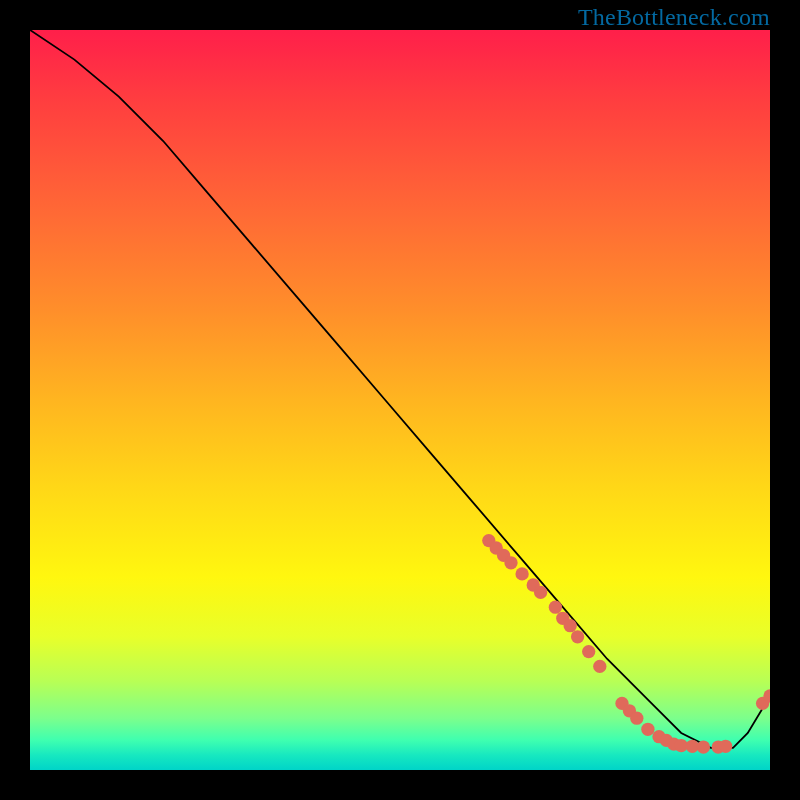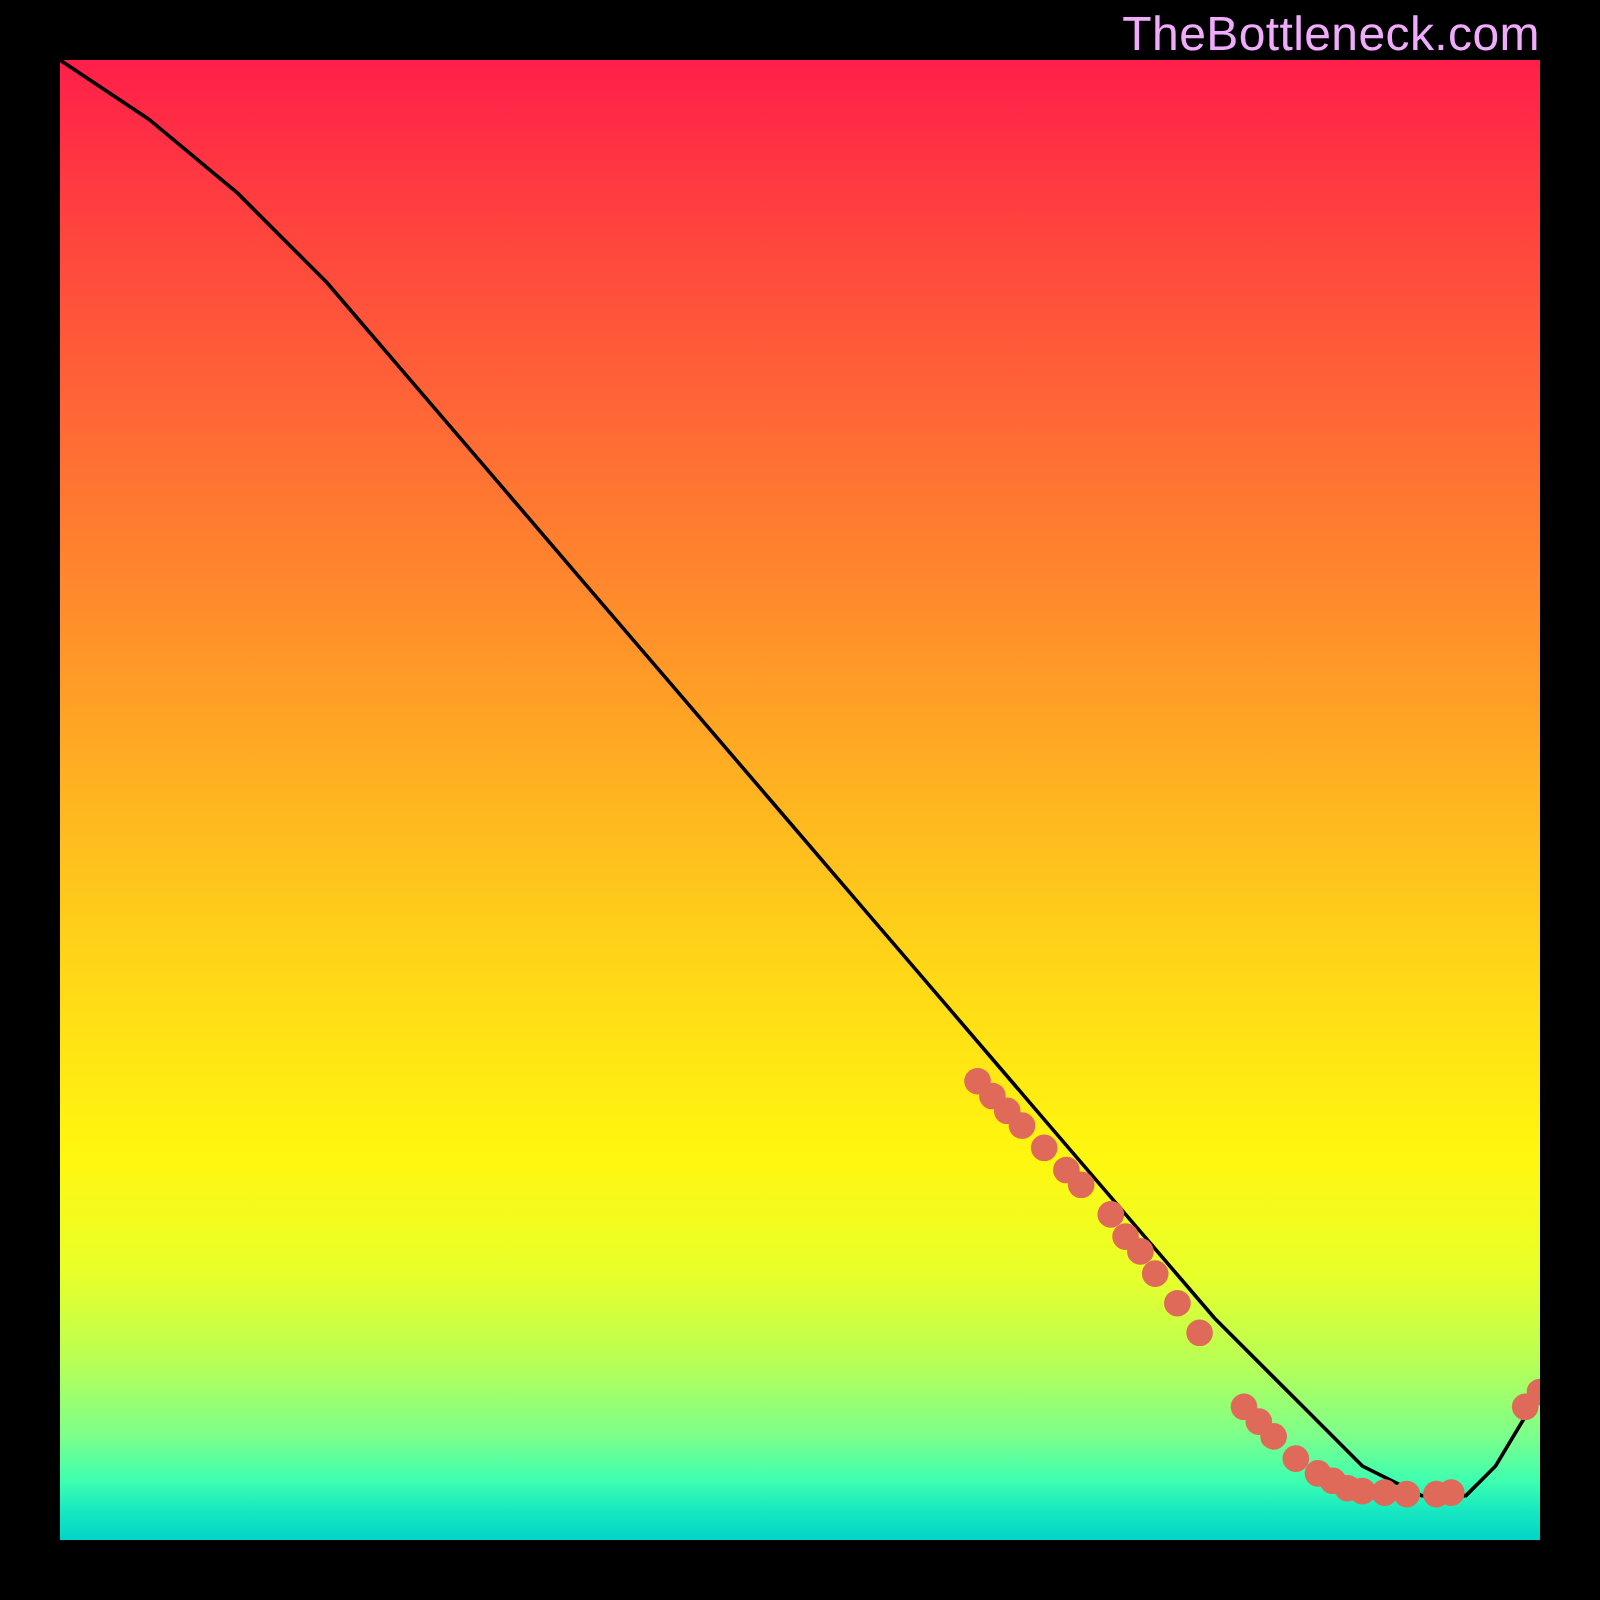--- a/index.html
+++ b/index.html
@@ -38,23 +38,24 @@
       #7cff8c 93%,
       #3effb0 96%,
       #17e8c0 98%,
       #00d4c8 100%
     );
   }
   .watermark {
     position: absolute;
     top: 4px;
     right: 30px;
-    color: #f0abfc;
+    color: #0369a1;
     font-size: 24px;
     letter-spacing: 0.2px;
+    font-family: Liberation Serif, serif;
   }
   svg.curve {
     position: absolute;
     left: 0;
     top: 0;
     width: 740px;
     height: 740px;
   }
 </style>
 </head>

